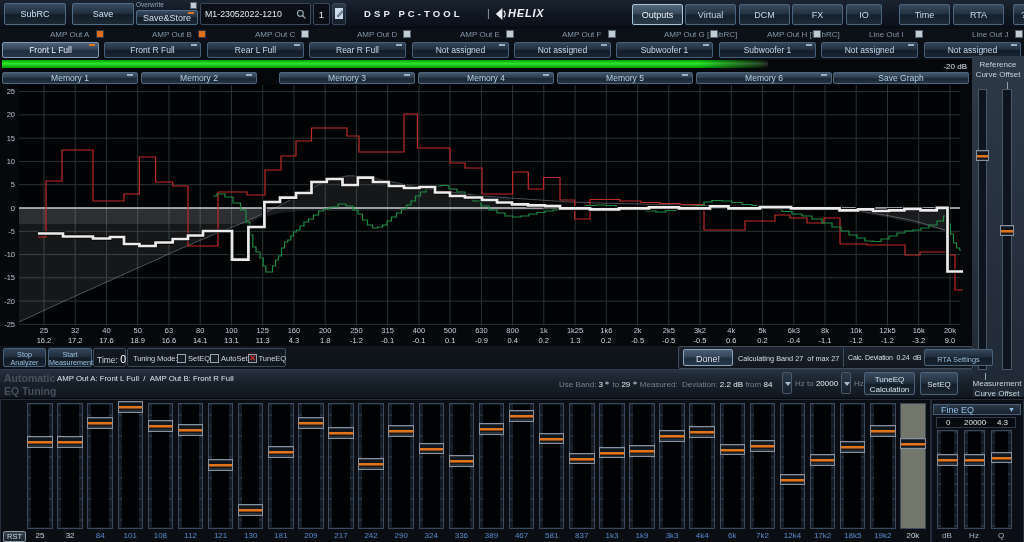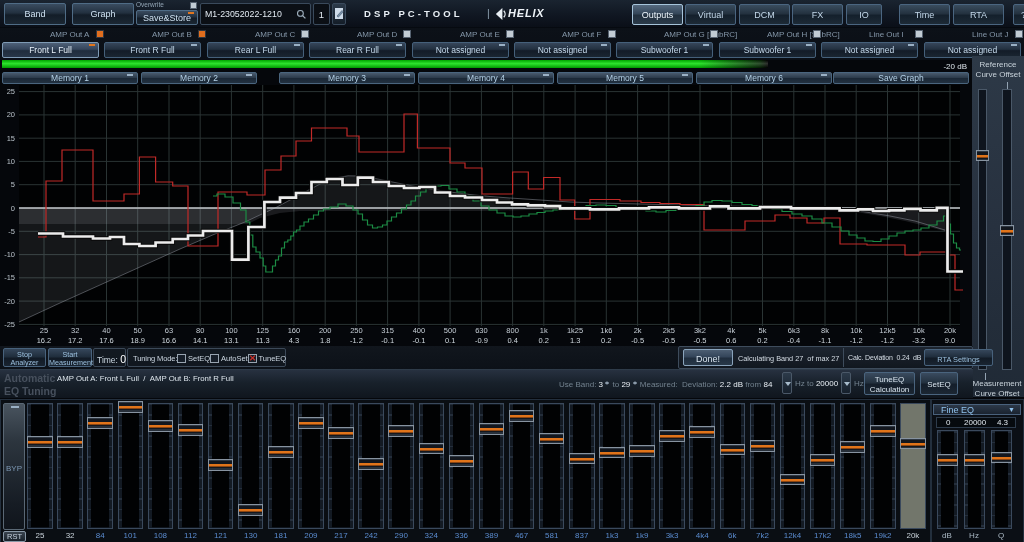--- a/index.html
+++ b/index.html
@@ -108,22 +108,22 @@
 #fineeq-h { position:absolute; left:933px; top:404px; width:88px; height:11px;
   background:linear-gradient(180deg,#2c3848,#1a232f); border:1px solid #49617c;
   font-size:9px; color:#8fc0ea; line-height:10px; padding-left:7px; }
 #fineeq-v { position:absolute; left:936px; top:417px; width:80px; height:11px;
   background:#060a0e; border:1px solid #2e3c4c; font-size:8px; color:#dfe6ec; }
 </style></head>
 <body>
 <div id="page">
 
 <div id="topbar"></div>
-<div class="tbtn" style="left:4px;width:62px">Band</div>
-<div class="tbtn" style="left:72px;width:62px">Graph</div>
+<div class="tbtn" style="left:4px;width:62px">SubRC</div>
+<div class="tbtn" style="left:72px;width:62px">Save</div>
 <div class="abs" style="left:136px;top:1px;font-size:6.5px;color:#93a5b5">Overwrite</div>
 <div class="abs" style="left:190px;top:2px;width:7px;height:7px;background:#c2ccd4;border:1px solid #566270"></div>
 <div class="tbtn" style="left:136px;top:10px;width:62px;height:15px;line-height:14px">Save&amp;Store<i class="dsh o" style="top:1px"></i></div>
 <div class="abs" style="left:200px;top:3px;width:111px;height:22px;background:#0b0f15;border:1px solid #3a4a5c;border-radius:2px"></div>
 <div class="abs" style="left:205px;top:9px;font-size:8.8px;color:#e2eaf2">M1-23052022-1210</div>
 <svg class="abs" style="left:296px;top:9px" width="11" height="11" viewBox="0 0 11 11">
       <circle cx="4.4" cy="4.4" r="2.9" fill="none" stroke="#9fb0be" stroke-width="1.1"></circle>
       <path d="M6.6,6.6 L9.4,9.4" stroke="#9fb0be" stroke-width="1.3"></path>
     </svg>
 <div class="abs" style="left:313px;top:3px;width:17px;height:22px;background:#0b0f15;border:1px solid #3a4a5c;border-radius:2px;text-align:center;font-size:9.5px;color:#e2eaf2;line-height:21px">1</div>
@@ -312,24 +312,20 @@
 <div class="abs" style="left:559px;top:379px;font-size:8px;white-space:nowrap"><span class="gtx">Use Band:</span> <span class="wtx">3</span> <span class="spn"></span> <span class="gtx">to</span> <span class="wtx">29</span> <span class="spn"></span> <span class="gtx">Measured:&nbsp; Deviation:</span> <span class="wtx">2.2 dB</span> <span class="gtx">from</span> <span class="wtx">84</span></div>
 <div class="drop" style="left:782px"></div>
 <div class="abs" style="left:795px;top:379px;font-size:8px;white-space:nowrap"><span class="gtx">Hz to</span> <span class="wtx">20000</span></div>
 <div class="drop" style="left:841px"></div>
 <div class="abs" style="left:854px;top:379px;font-size:8px"><span class="gtx">Hz</span></div>
 <div class="r2btn" style="left:864px;top:372px;width:51px">TuneEQ<br>Calculation</div>
 <div class="r2btn" style="left:920px;top:372px;width:38px;line-height:19px">SetEQ</div>
 
 <div id="eqpanel"></div>
 <div id="finepanel"></div>
-<div id="byp">
-      <div style="position:absolute;left:7px;top:2px;width:8px;height:1.5px;background:#9ab0c4"></div>
-      <div style="position:absolute;left:0;top:60px;width:100%;text-align:center;font-size:8px;color:#7d98b5">BYP</div>
-    </div>
 <div id="rst">RST</div>
 <div class="sl" style="left:27.2px;top:403px;width:25.6px;height:126px">
       <div class="trk"></div>
       <div class="hnd" style="top:32.0px"></div>
     </div>
 <div class="sllab" style="left:25.0px;color:#c9d2da">25</div>
 <div class="sl" style="left:57.3px;top:403px;width:25.6px;height:126px">
       <div class="trk"></div>
       <div class="hnd" style="top:32.0px"></div>
     </div>

